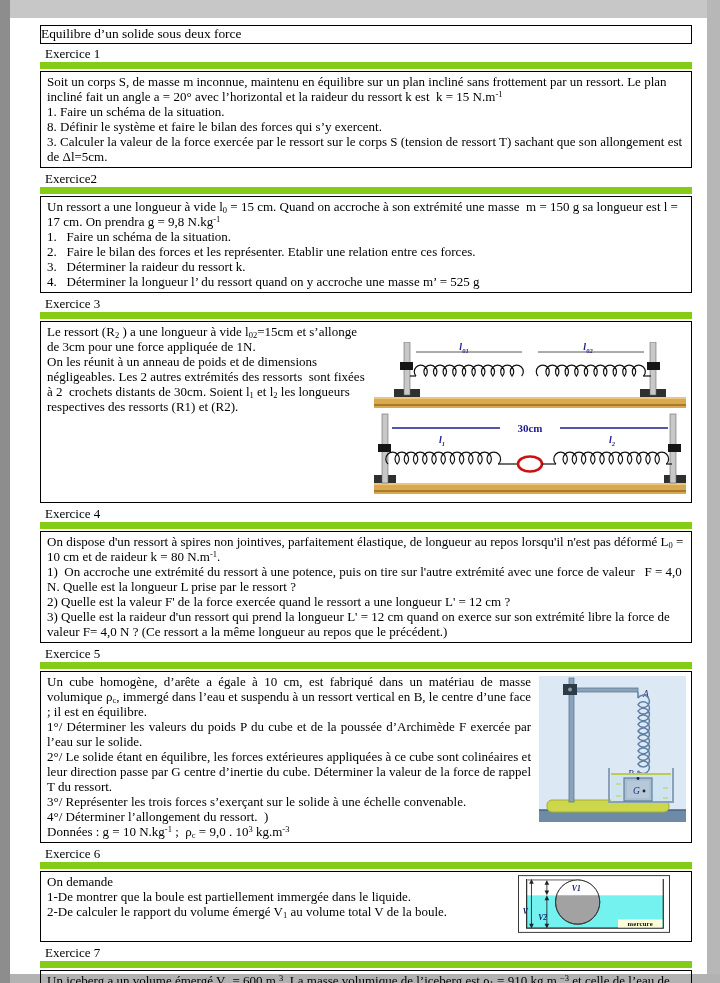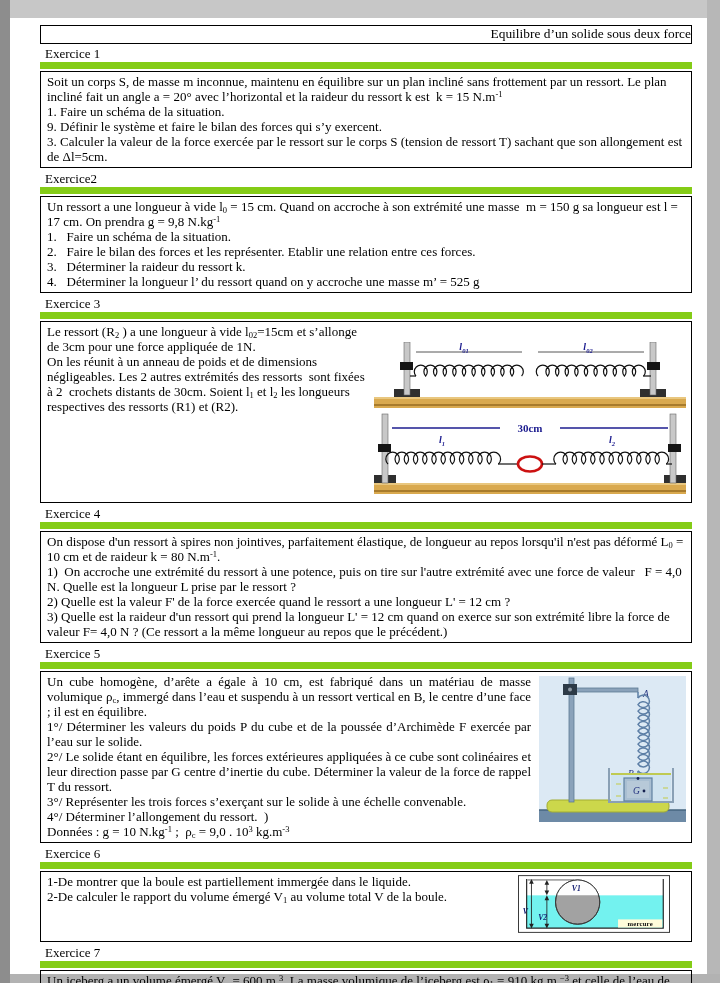--- a/index.html
+++ b/index.html
@@ -6,21 +6,21 @@
   .screen{position:relative;width:720px;height:983px;background:#ffffff;overflow:hidden;
           font-family:"Liberation Serif","DejaVu Serif",serif;font-size:13px;line-height:15px;color:#000;}
   
   .strip{position:absolute;}
   .strip-top{top:0;left:0;width:720px;height:18px;background:#c7c7c7;}
   .strip-right{top:0;right:0;width:13px;height:983px;background:#b7b7b7;}
   .strip-bottom{left:0;bottom:0;width:720px;height:9px;background:#b2b2b2;}
   .strip-left{top:0;left:0;width:10px;height:983px;background:#8d8d8d;}
 
   .content{position:absolute;left:40px;top:25px;width:652px;}
-  .title-box{border:1px solid #000;text-align:right;height:17px;line-height:16px;font-size:13.4px;margin-bottom:1px;}
+  .title-box{border:1px solid #000;text-align:left;height:17px;line-height:16px;font-size:13.4px;margin-bottom:1px;}
   .ex-header{border-bottom:7px solid #84cc16;padding:1px 0 1px 5px;margin-bottom:2px;line-height:15px;}
   .ex-box{border:1px solid #000;padding:2px 5px 3px 6px;margin-bottom:2px;overflow:hidden;}
   .para{white-space:pre-wrap;}
   .justify .para{text-align:justify;}
   sub,sup{font-size:8.5px;line-height:0;}
   sub{vertical-align:-2px;}
   sup{vertical-align:4px;}
   .b{font-weight:bold;}
   .i{}
 
@@ -52,21 +52,21 @@
     <div id="ex-list">
     <section class="exercise">
       <div class="ex-header">
         <span class="ex-label">Exercice 1</span>
       </div>
       <div class="ex-box">
 
         <div class="paras">
               <div class="para">Soit un corps S, de masse m inconnue, maintenu en équilibre sur un plan incliné sans frottement par un ressort. Le plan incliné fait un angle a = 20° avec l’horizontal et la raideur du ressort k est  k = 15 N.m<sup>-1</sup></div>
               <div class="para">1. Faire un schéma de la situation.</div>
-              <div class="para">9. Définir le système et faire le bilan des forces qui s’y exercent.</div>
+              <div class="para">8. Définir le système et faire le bilan des forces qui s’y exercent.</div>
               <div class="para">3. Calculer la valeur de la force exercée par le ressort sur le corps S (tension de ressort T) sachant que son allongement est de Δl=5cm.</div>
             </div>
       </div>
     </section>
 
     <section class="exercise">
       <div class="ex-header">
         <span class="ex-label">Exercice2</span>
       </div>
       <div class="ex-box">
@@ -237,20 +237,21 @@
         <line x1="30" y1="24" x2="30" y2="52"></line>
         <polygon points="30,21 27.6,26 32.4,26" stroke="none"></polygon>
         <polygon points="30,55.5 27.6,50.5 32.4,50.5" stroke="none"></polygon>
       </g>
       <text class="svg-meas" x="5" y="40">V</text>
       <text class="svg-meas" x="21" y="47">V2</text>
       <rect x="104" y="46" width="46" height="8.5" fill="#fffcda"></rect>
       <text class="svg-chip" x="127" y="52.5" text-anchor="middle">mercure</text>
     </svg></div>
         <div class="paras">
+              <div class="para">On demande</div>
               <div class="para">1-De montrer que la boule est partiellement immergée dans le liquide.</div>
               <div class="para">2-De calculer le rapport du volume émergé V<sub>1</sub> au volume total V de la boule.</div>
             </div>
       </div>
     </section>
 
     <section class="exercise">
       <div class="ex-header">
         <span class="ex-label">Exercice 7</span>
       </div>

